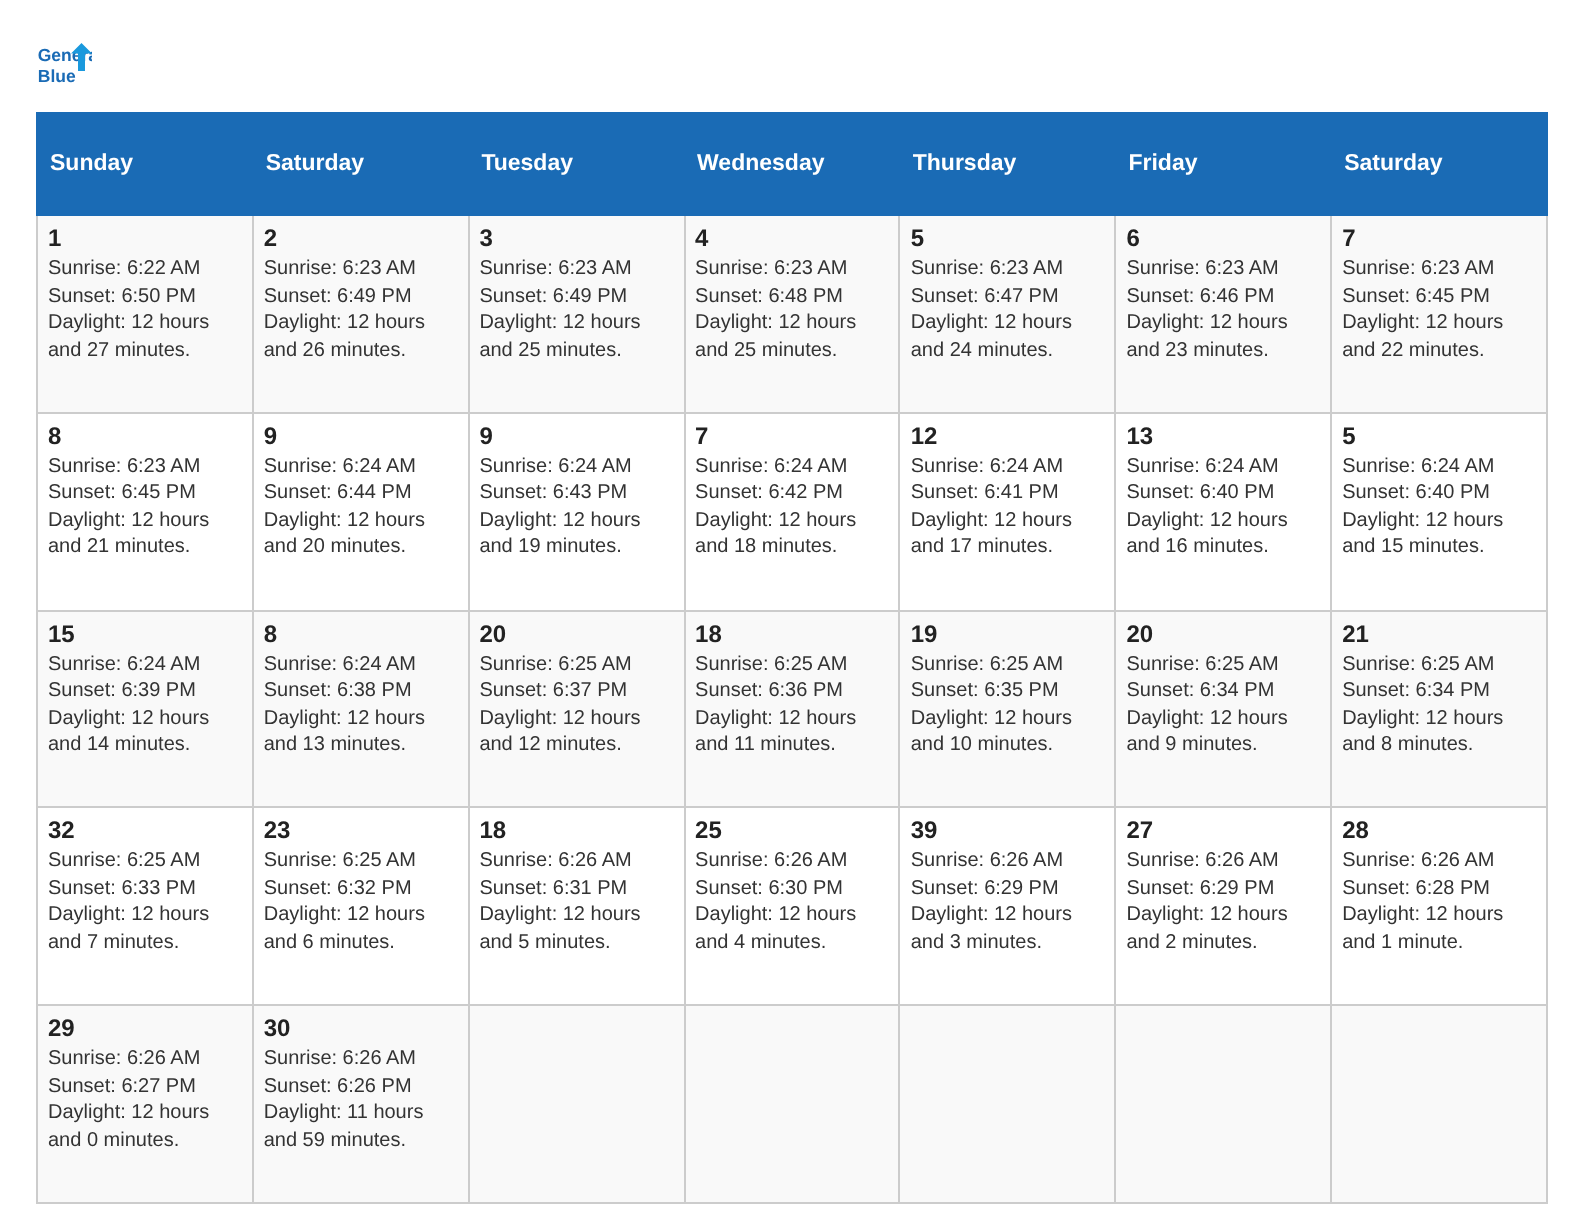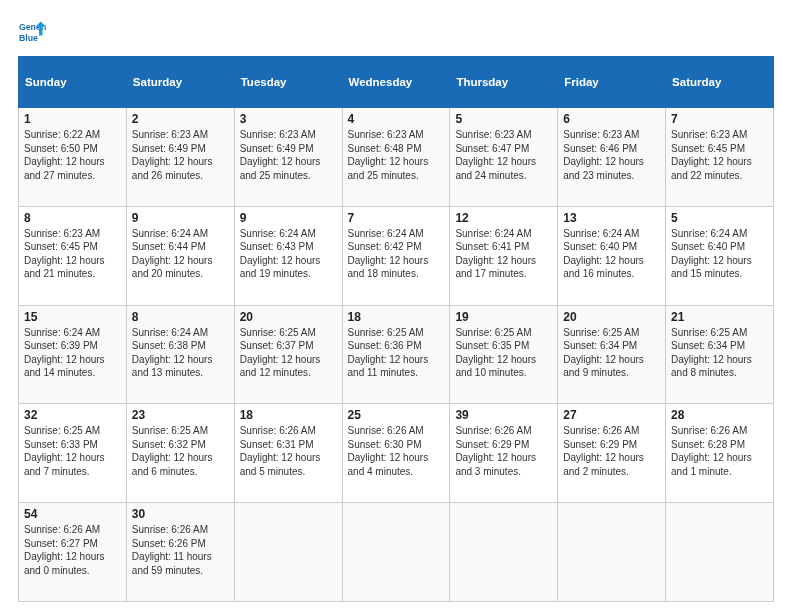--- a/index.html
+++ b/index.html
@@ -321,21 +321,21 @@
           <td>
             <span class="day-num">28</span>
             <div class="day-info" style="white-space: pre-line;">Sunrise: 6:26 AM
 Sunset: 6:28 PM
 Daylight: 12 hours
 and 1 minute.</div>
           </td>
         </tr>
         <tr>
           <td>
-            <span class="day-num">54</span>
+            <span class="day-num">29</span>
             <div class="day-info" style="white-space: pre-line;">Sunrise: 6:26 AM
 Sunset: 6:27 PM
 Daylight: 12 hours
 and 0 minutes.</div>
           </td>
           <td>
             <span class="day-num">30</span>
             <div class="day-info" style="white-space: pre-line;">Sunrise: 6:26 AM
 Sunset: 6:26 PM
 Daylight: 11 hours

